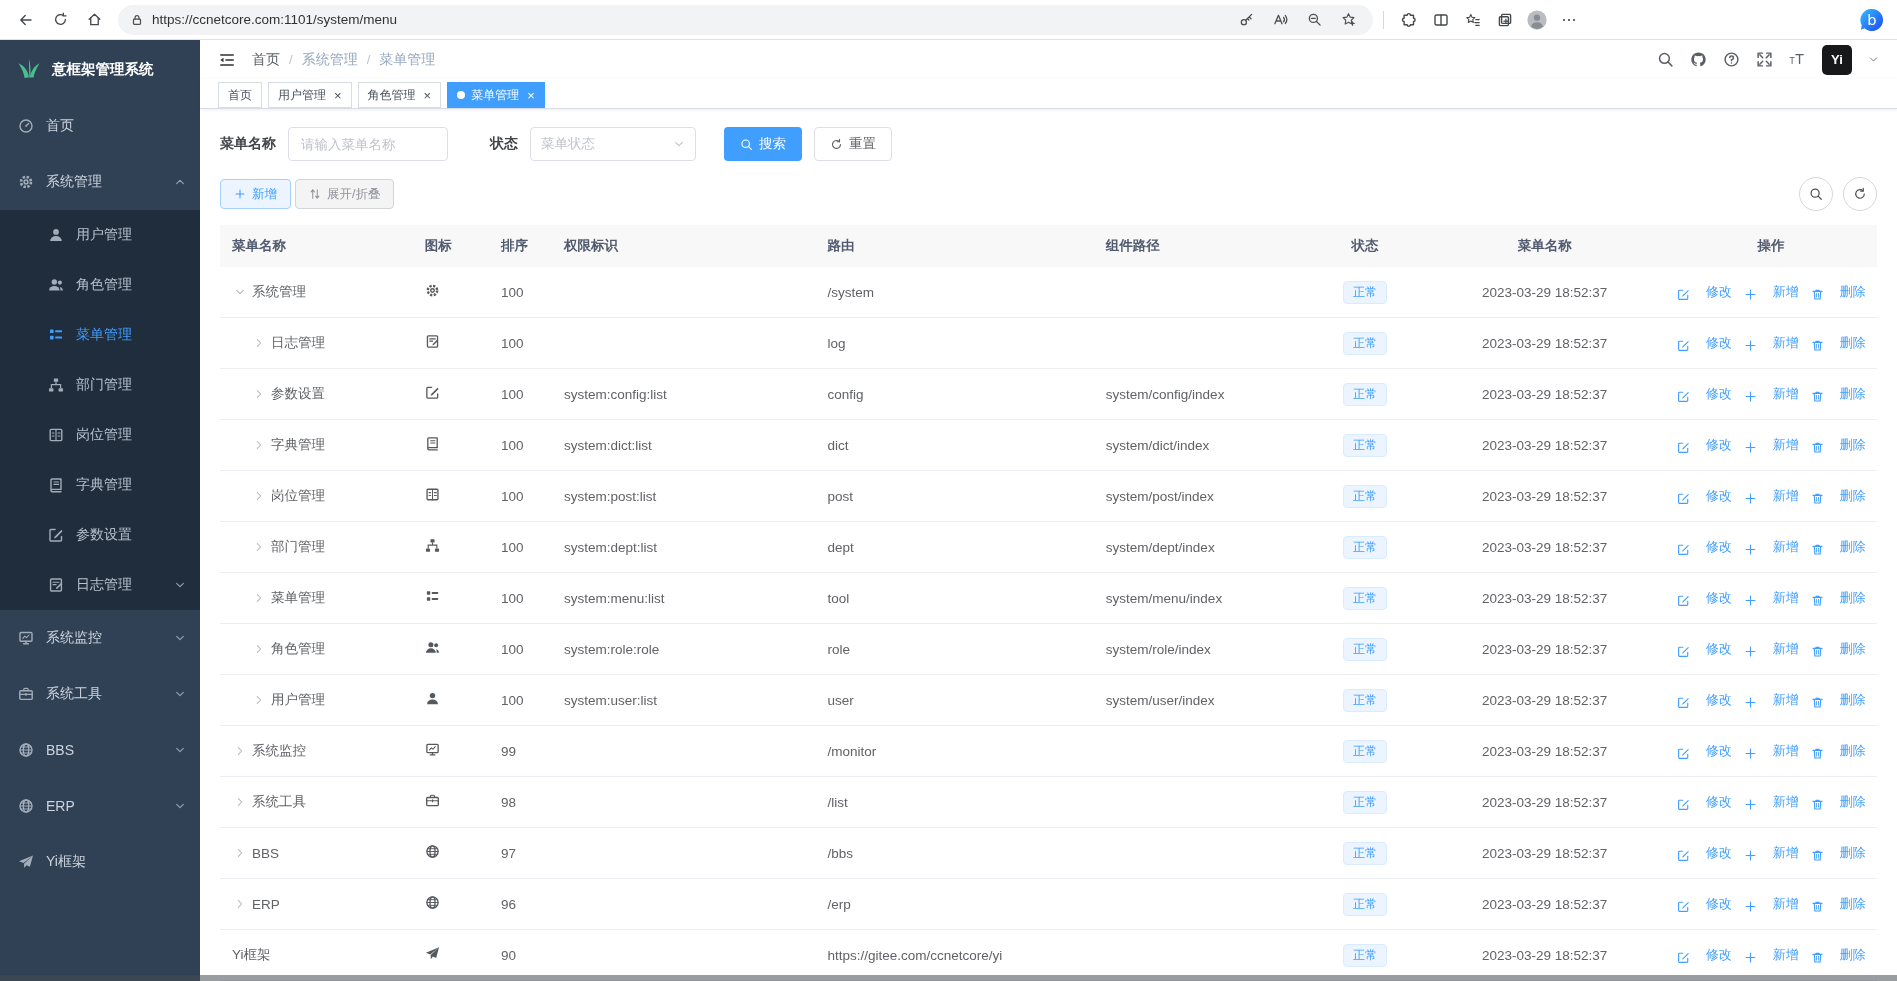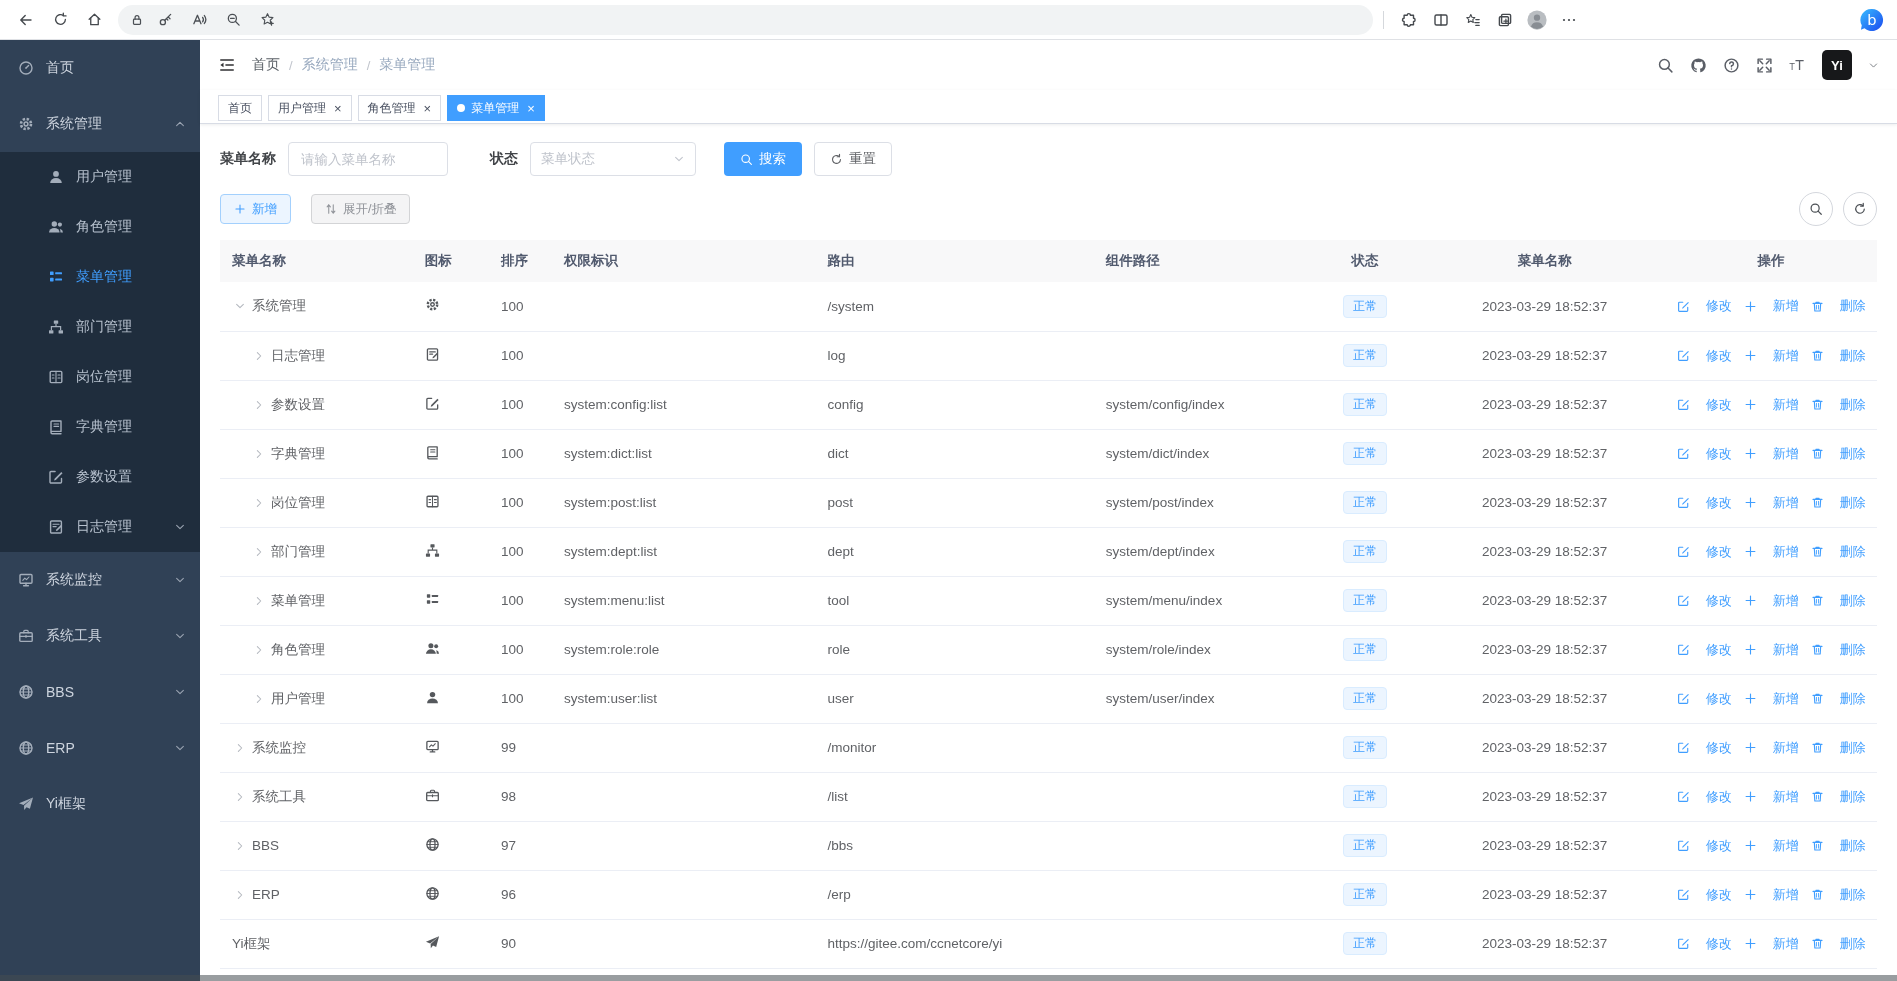--- a/index.html
+++ b/index.html
@@ -67,43 +67,43 @@
   .f-select { width:166px; height:34px; border:1px solid #dcdfe6; border-radius:4px;
     padding:0 10px; display:flex; align-items:center; justify-content:space-between;
     color:#bfc3cb; font-size:13.5px; cursor:pointer; }
   .f-select .chev { color:#c0c4cc; font-size:12px; }
   .btn { height:34px; display:inline-flex; align-items:center; gap:6px; padding:0 15px;
     border-radius:4px; font-size:13.5px; cursor:pointer; border:1px solid transparent; }
   .btn-primary { background:#409eff; color:#fff; margin-left:28px; }
   .btn-default { background:#fff; color:#606266; border-color:#dcdfe6; margin-left:12px; }
   .btn-sm { height:30px; padding:0 13px; font-size:12.5px; }
   .btn-plain-blue { background:#ecf5ff; color:#409eff; border-color:#a3d0fd; }
-  .btn-plain-info { background:#f4f4f5; color:#909399; border-color:#d3d4d6; margin-left:20px; }
+  .btn-plain-info { background:#f4f4f5; color:#909399; border-color:#d3d4d6; margin-left:4px; }
   .toolbar { margin-top:16px; display:flex; align-items:center; }
   .toolbar-right { margin-left:auto; display:flex; gap:10px; }
   .circle-btn { width:34px; height:34px; border-radius:50%; border:1px solid #d4d7dd;
     display:flex; align-items:center; justify-content:center; color:#4c5055; font-size:14px;
     background:#fff; cursor:pointer; }
 
   
   table { width:100%; margin-top:14px; border-collapse:collapse; table-layout:fixed; }
   thead th { background:#f8f8f9; height:42px; font-size:13.5px; color:#515a6e; font-weight:bold;
     text-align:left; padding:0 6px; }
   thead th:first-child { padding-left:12px; }
   tbody td { height:49px; font-size:13.5px; color:#606266; border-bottom:1px solid #ebeef5;
     padding:0 6px; white-space:nowrap; overflow:hidden; }
   tbody td:first-child { padding-left:12px; }
   .al-center { text-align:center; }
   .cell-name { display:flex; align-items:center; gap:4px; }
   .tree-caret { color:#b4b8bf; font-size:12px; width:16px; display:inline-flex; justify-content:center; }
   .row-ic { color:#55585c; font-size:15px; }
   .badge { display:inline-block; padding:2px 9px; font-size:12px; color:#409eff;
     background:#ecf5ff; border:1px solid #d9ecff; border-radius:4px; line-height:17px; }
-  .act-link { color:#409eff; font-size:13px; display:inline-flex; align-items:center; gap:16px;
-    margin:4px 6px; cursor:pointer; white-space:nowrap; }
+  .act-link { color:#409eff; font-size:13px; display:inline-flex; align-items:flex-end; gap:16px;
+    margin:16px 6px; cursor:pointer; white-space:nowrap; }
   .act-link .ic { font-size:13px; }
 
   .bottom-strip { position:absolute; left:0; right:0; bottom:0; height:6px;
     background:rgba(70,76,82,.55); }
 </style>
 </head>
 <body>
 
 <div class="screen">
 
@@ -131,20 +131,21 @@
           </svg>
         </span>
       </div>
     <div class="url-pill">
       <span class="ic" style="font-size:14px;color:#4c5055">
           <svg viewBox="0 0 16 16" fill="none" stroke="currentColor" stroke-width="1.4" stroke-linecap="round" stroke-linejoin="round">
             <rect x="4" y="7" width="8" height="6" rx="1"></rect>
             <path d="M5.8 7V5.2a2.2 2.2 0 0 1 4.4 0V7"></path>
           </svg>
         </span>
+      <span class="url-text">https://ccnetcore.com:1101/system/menu</span>
       <span class="pill-ic">
           <span class="ic" style="font-size:15px">
             <svg viewBox="0 0 16 16" fill="none" stroke="currentColor" stroke-width="1.4" stroke-linecap="round" stroke-linejoin="round">
               <circle cx="5.2" cy="10.8" r="2.7"></circle>
               <path d="M7.2 8.8L13.5 2.5M10.8 5.2l2 2M9 7l1.5 1.5"></path>
             </svg>
           </span>
         </span>
       <span class="pill-ic">
           <span class="ic" style="font-size:15px">
@@ -235,20 +236,30 @@
             <path d="M8 1.2a6.8 6.8 0 1 1-4.6 11.8L1.2 14l.5-2.8A6.8 6.8 0 0 1 8 1.2z" fill="url(#bgrad)"></path>
             <text x="8" y="11" font-size="9" fill="#fff" text-anchor="middle" font-family="DejaVu Sans">b</text>
           </svg>
         </span>
       </div>
   </div>
 
   <div class="app">
 
     <aside class="sidebar">
+      <div class="logo-row">
+        <span class="ic" style="font-size:26px">
+            <svg viewBox="0 0 16 16" fill="#49c08a">
+              <path d="M8 13C7.2 9 5.5 6.5 1.5 4.5c2.6 4 3.4 6.5 3.8 9z"></path>
+              <path d="M8.2 13.4C8 8.5 8 5.5 8 1.8c1 3.7 1 7 .9 11.6z"></path>
+              <path d="M8.6 13c.8-4 2.5-6.5 5.9-8.5-2.3 3.8-3.2 6.2-3.7 8.8z"></path>
+            </svg>
+          </span>
+        <span class="logo-title">意框架管理系统</span>
+      </div>
       <nav>
           <div class="side-item">
             <span class="ic s-ic" style="font-size: 16px;">
               <svg viewBox="0 0 16 16" fill="none" stroke="currentColor" stroke-width="1.4" stroke-linecap="round" stroke-linejoin="round">
                 <circle cx="8" cy="8" r="6"></circle>
                 <path d="M8 8l2.6-2.6"></path>
                 <circle cx="8" cy="8" r=".7" fill="currentColor" stroke="none"></circle>
               </svg>
             </span>
             <span>首页</span>

